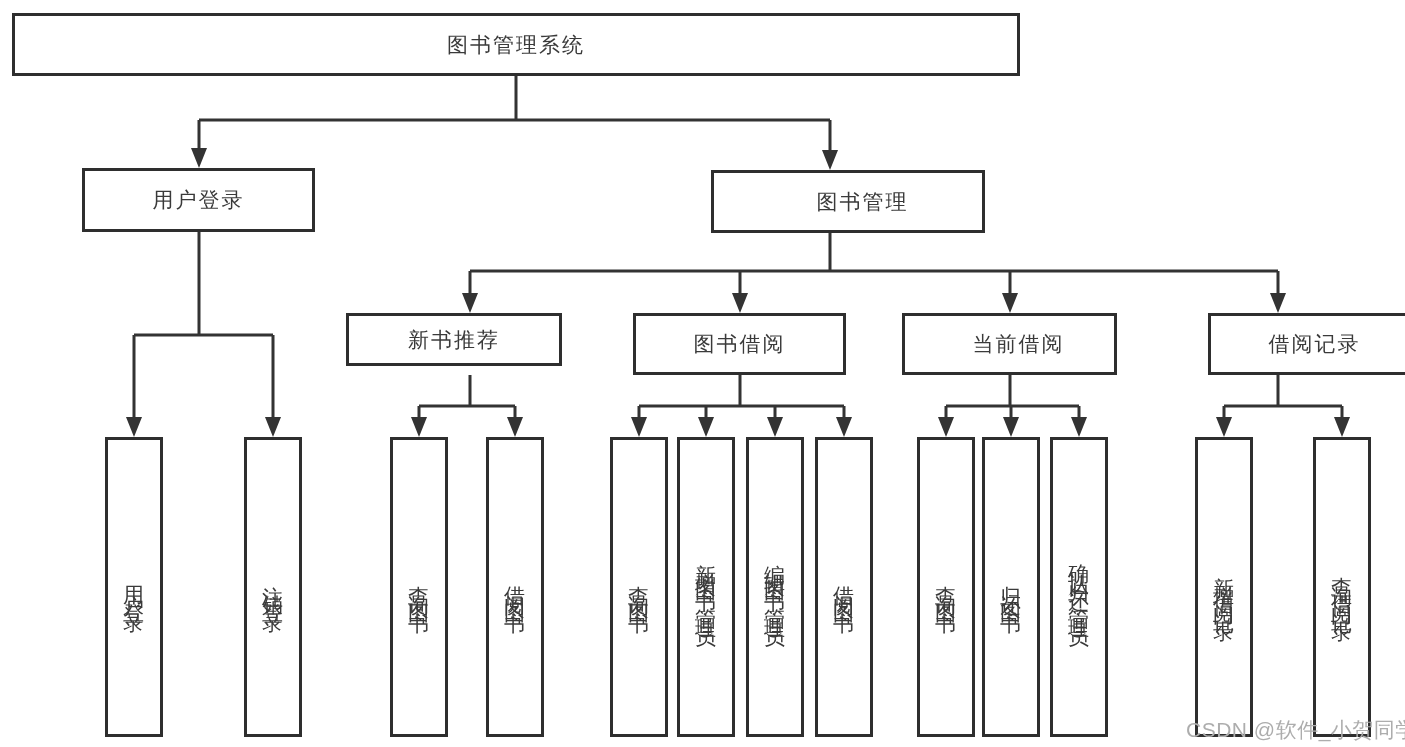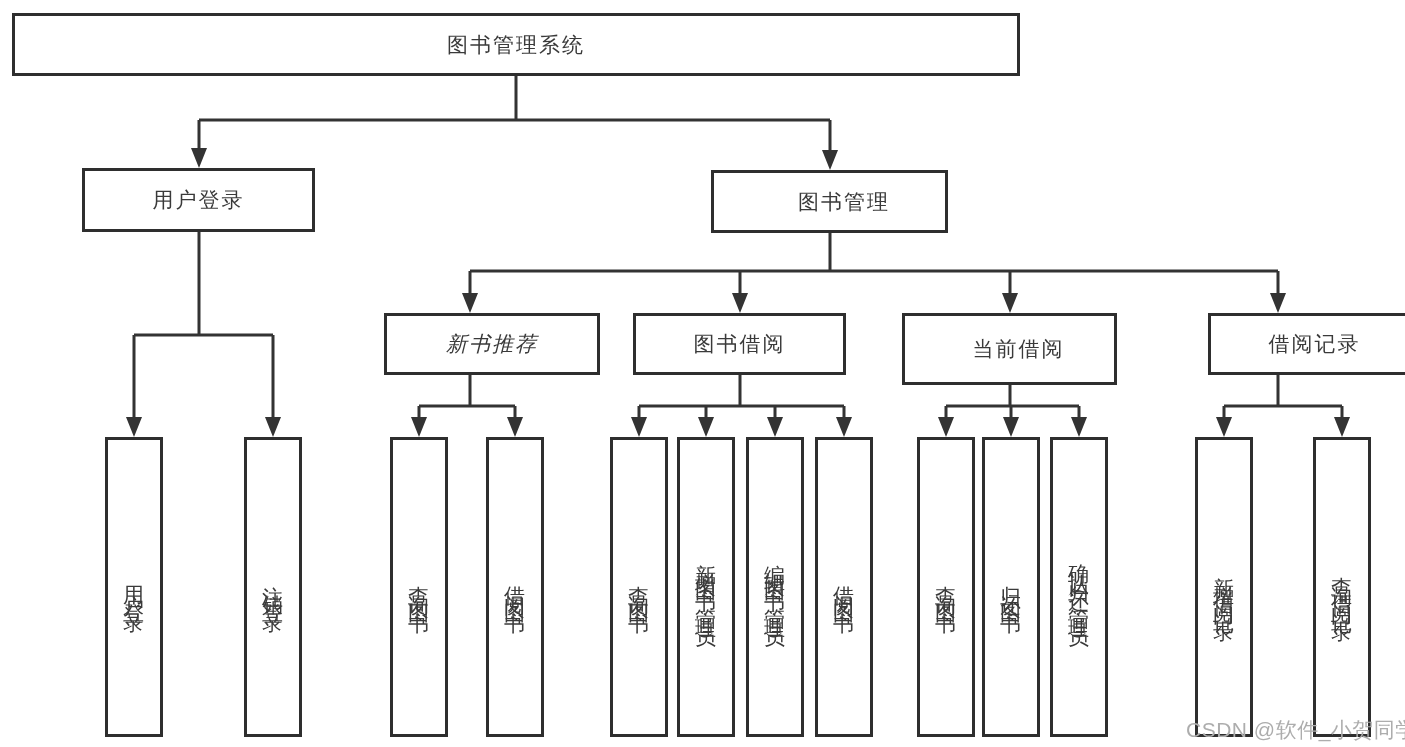--- a/index.html
+++ b/index.html
@@ -63,25 +63,25 @@
     <polygon points="938,417 954,417 946,437"></polygon>
     <polygon points="1003,417 1019,417 1011,437"></polygon>
     <polygon points="1071,417 1087,417 1079,437"></polygon>
     <polygon points="1216,417 1232,417 1224,437"></polygon>
     <polygon points="1334,417 1350,417 1342,437"></polygon>
   </svg>
 
   <div class="hbox" style="left:12px;top:13px;width:1008px;height:63px;">图书管理系统</div>
 
   <div class="hbox" style="left:82px;top:168px;width:233px;height:64px;">用户登录</div>
-  <div class="hbox" style="left:711px;top:170px;width:237px;height:63px;padding-left:29px;">图书管理</div>
+  <div class="hbox" style="left:711px;top:170px;width:274px;height:63px;padding-left:29px;">图书管理</div>
 
-  <div class="hbox" style="left:384px;top:313px;width:216px;height:62px;font-style:italic;">新书推荐</div>
+  <div class="hbox" style="left:346px;top:313px;width:216px;height:53px;">新书推荐</div>
   <div class="hbox" style="left:633px;top:313px;width:213px;height:62px;">图书借阅</div>
-  <div class="hbox" style="left:902px;top:313px;width:215px;height:72px;padding-left:18px;">当前借阅</div>
+  <div class="hbox" style="left:902px;top:313px;width:215px;height:62px;padding-left:18px;">当前借阅</div>
   <div class="hbox" style="left:1172px;top:313px;width:213px;height:62px;margin-left:36px;">借阅记录</div>
 
   <div class="vbox" style="left:105px;">用户登录</div>
   <div class="vbox" style="left:244px;">注销登录</div>
 
   <div class="vbox" style="left:390px;">查询图书</div>
   <div class="vbox" style="left:486px;">借阅图书</div>
 
   <div class="vbox" style="left:610px;">查询图书</div>
   <div class="vbox" style="left:677px;">新增图书（管理员）</div>

